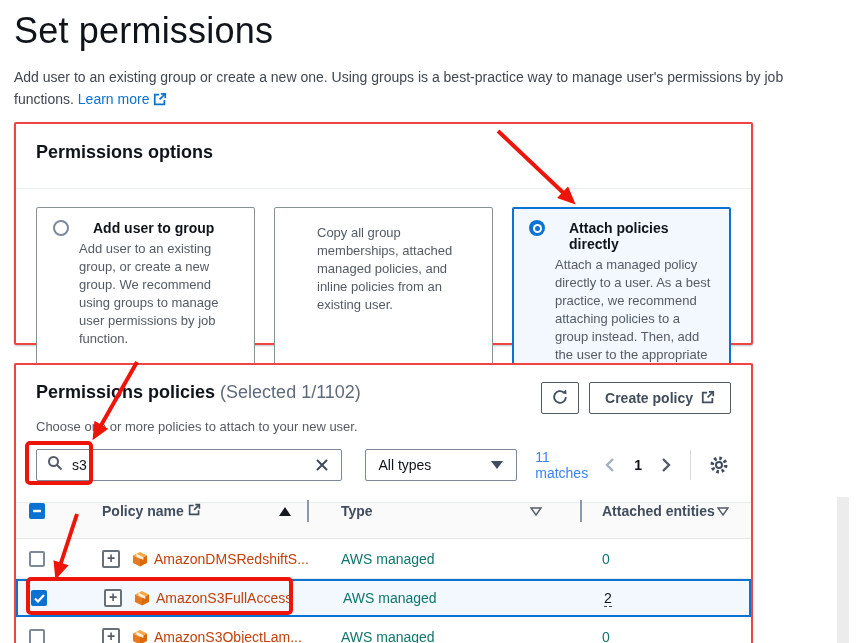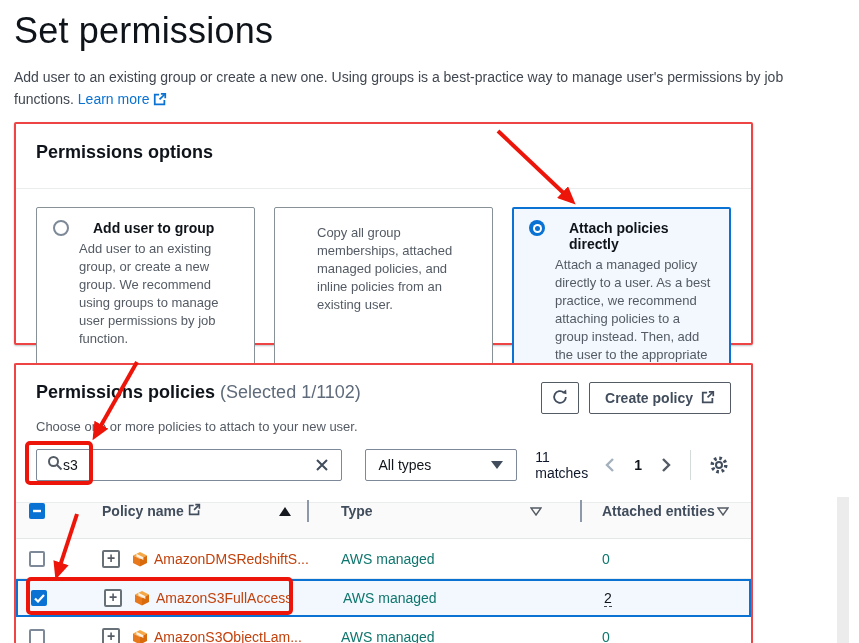--- a/index.html
+++ b/index.html
@@ -46,25 +46,25 @@
          display:flex; align-items:center; justify-content:center; cursor:pointer; }
   .btn-refresh { width:38px; }
   .btn-create { padding:0 15px; gap:8px; font-size:14px; font-weight:700; color:#414d5c; }
   .p2-subtitle { margin-top:5px; font-size:13px; color:#545b64; }
 
   
   .controls { display:flex; align-items:center; margin:15px 20px 0 20px; }
   .search-box { width:325px; height:32px; border:1px solid #7d8998; border-radius:2px;
                 background:#fff; display:flex; align-items:center; padding:0 10px; }
   .search-box input { flex:1; border:none; outline:none; font-family:inherit; font-size:14px;
-                      color:#0f141a; background:transparent; }
+                      color:#0f141a; margin-left:9px; background:transparent; }
   .select { width:160px; height:32px; border:1px solid #7d8998; border-radius:2px; margin-left:23px;
             display:flex; align-items:center; padding:0 12px; font-size:14px; color:#0f141a; cursor:pointer; }
   .select .caret { margin-left:auto; }
-  .matches { margin-left:18px; font-size:14px; color:#0f172a; }
+  .matches { margin-left:18px; font-size:14px; color:#3b82f6; }
   .pager { margin-left:auto; display:flex; align-items:center; gap:14px; }
   .page-num { font-size:14px; font-weight:700; color:#0f141a; padding:0 2px; }
   .pager-divider { width:1px; height:30px; background:#d5dbdb; margin:0 2px; }
   .icon-btn { background:none; border:none; cursor:pointer; display:flex; align-items:center; padding:2px; }
 
   
   .table { margin-top:21px; }
   .thead { display:flex; align-items:flex-start; height:37px; background:#fafafa;
            border-top:1px solid #eaeded; border-bottom:1px solid #e4e7e7;
            font-size:14px; font-weight:700; color:#414d5c; }

